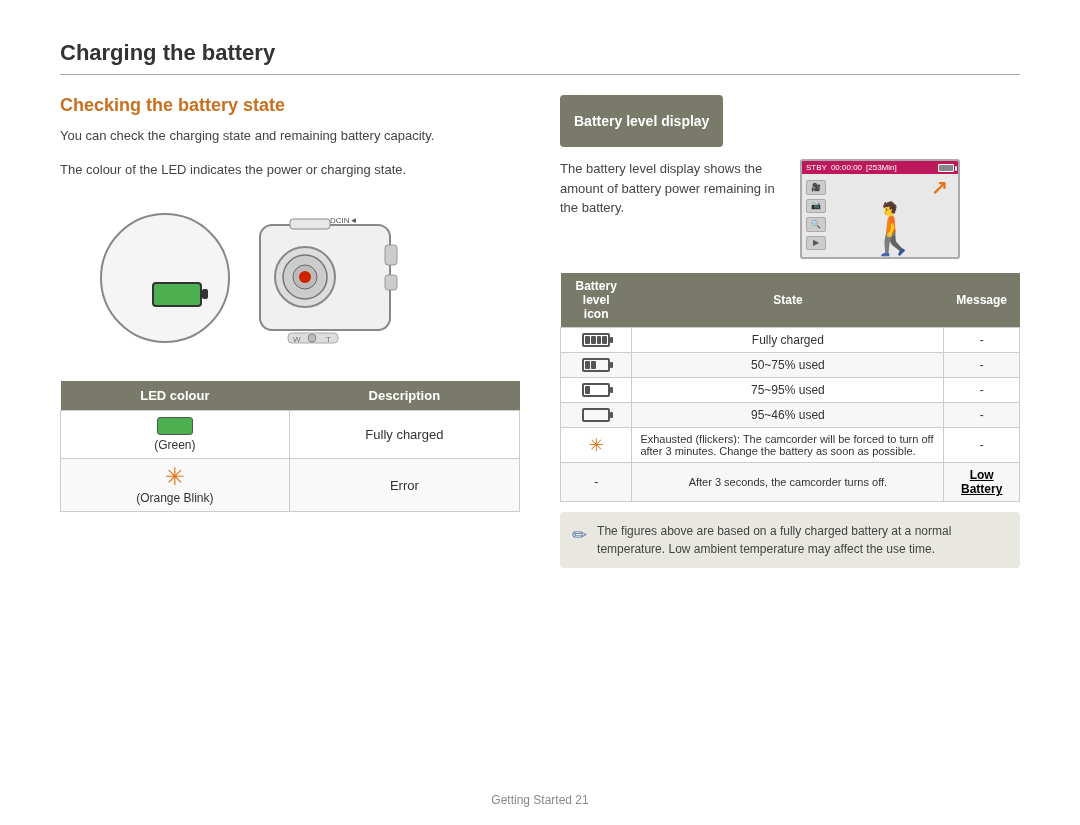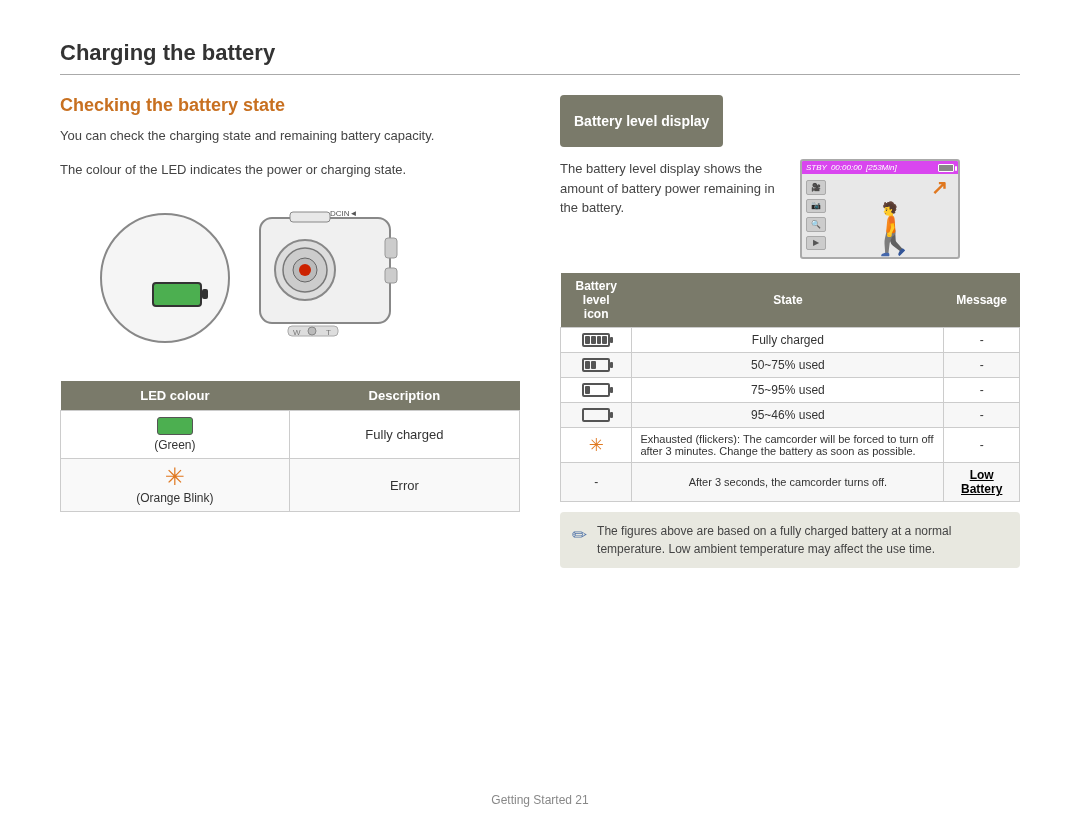--- a/index.html
+++ b/index.html
@@ -102,21 +102,21 @@
       height: 10px;
       background: #333;
       position: absolute;
       right: -8px;
       top: 5px;
       border-radius: 2px;
     }
     .camera-device {
       position: absolute;
       left: 170px;
-      top: 5px;
+      top: 12px;
       width: 180px;
       height: 155px;
     }
     .camera-device svg {
       width: 100%;
       height: 100%;
     }
     
     .led-table {
       width: 100%;
@@ -184,28 +184,27 @@
       width: 160px;
       height: 100px;
       border: 2px solid #aaa;
       background: #e8e8e8;
       border-radius: 3px;
       position: relative;
       flex-shrink: 0;
       overflow: hidden;
     }
     .camera-screen-top {
-      background: #d946ef;
+      background: #be185d;
       color: #fff;
       font-size: 8px;
       padding: 2px 4px;
       display: flex;
       align-items: center;
       gap: 4px;
-      font-style: italic;
     }
     .stby-text { color: #fff; font-size: 8px; }
     .time-text { color: #fff; font-size: 8px; }
     .min-text { color: #fff; font-size: 8px; }
     .screen-body {
       display: flex;
       height: 82px;
       padding: 2px;
       gap: 4px;
     }

